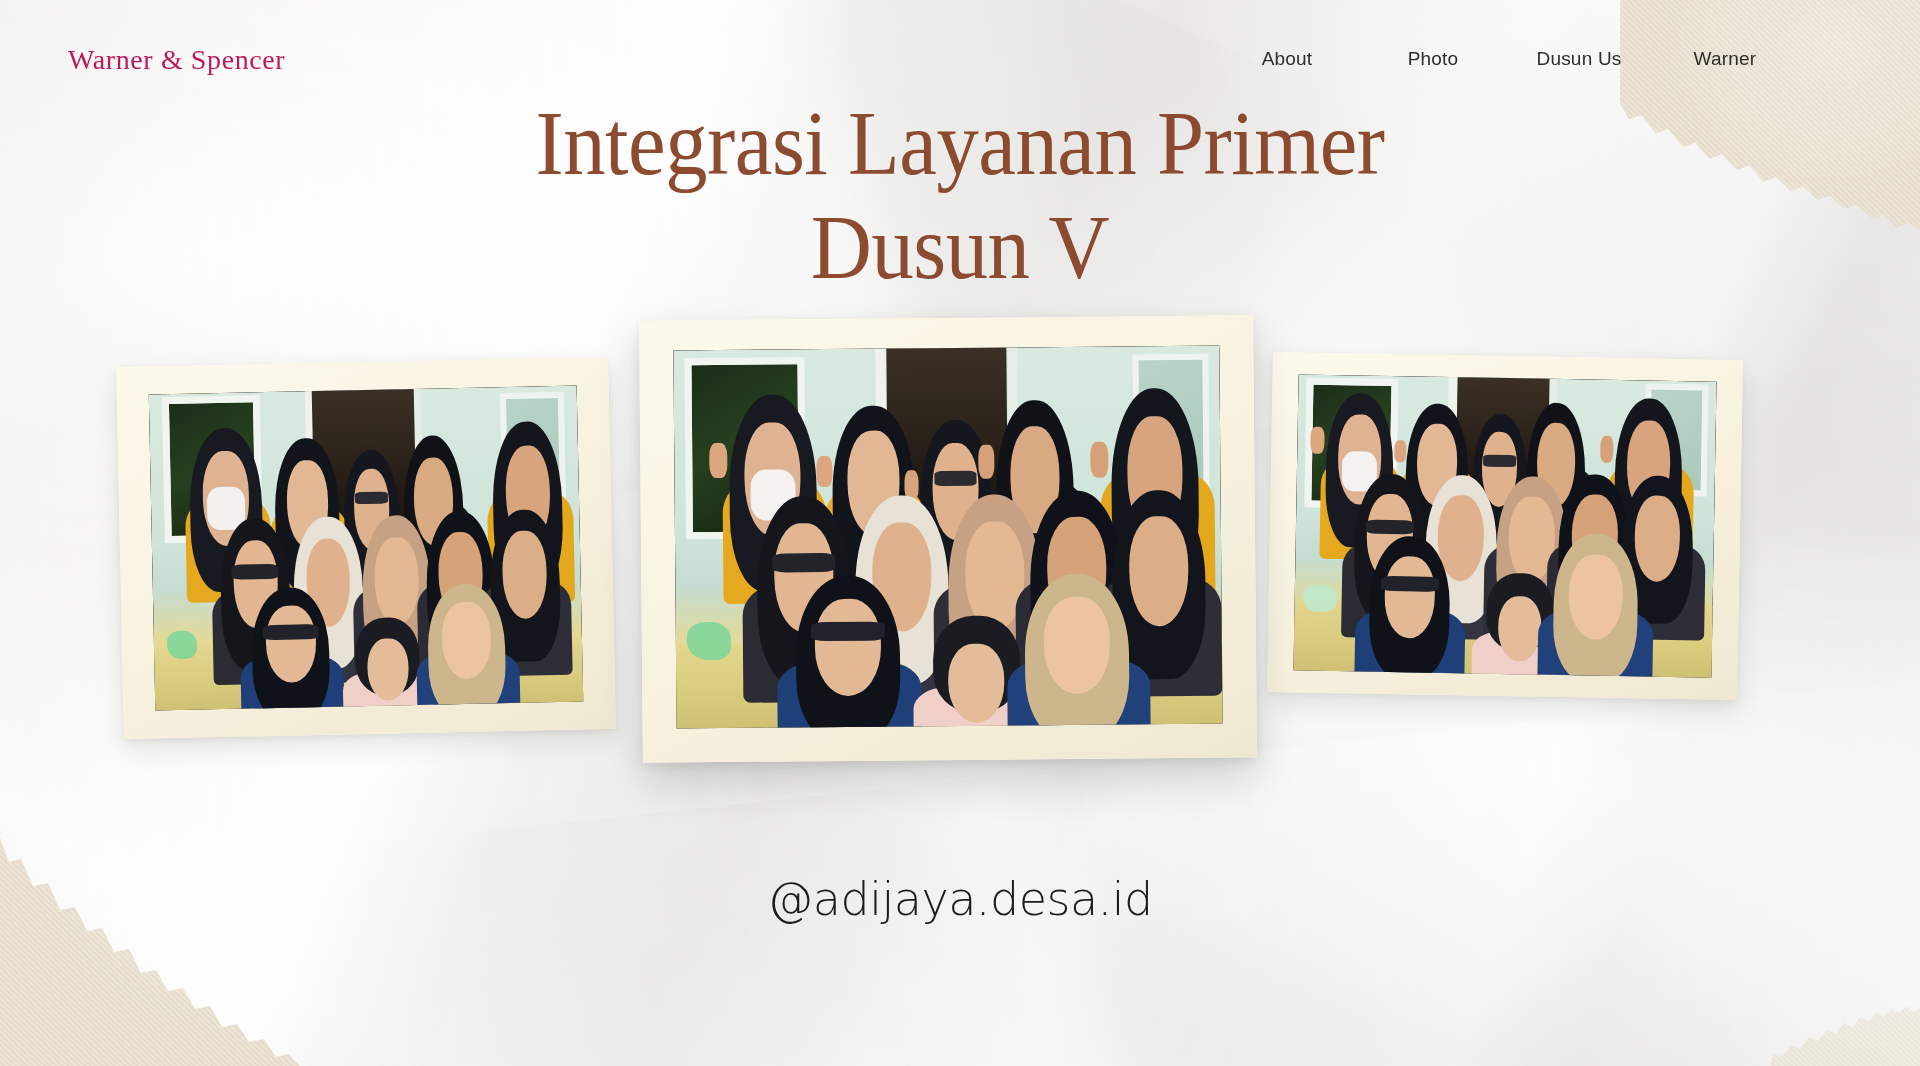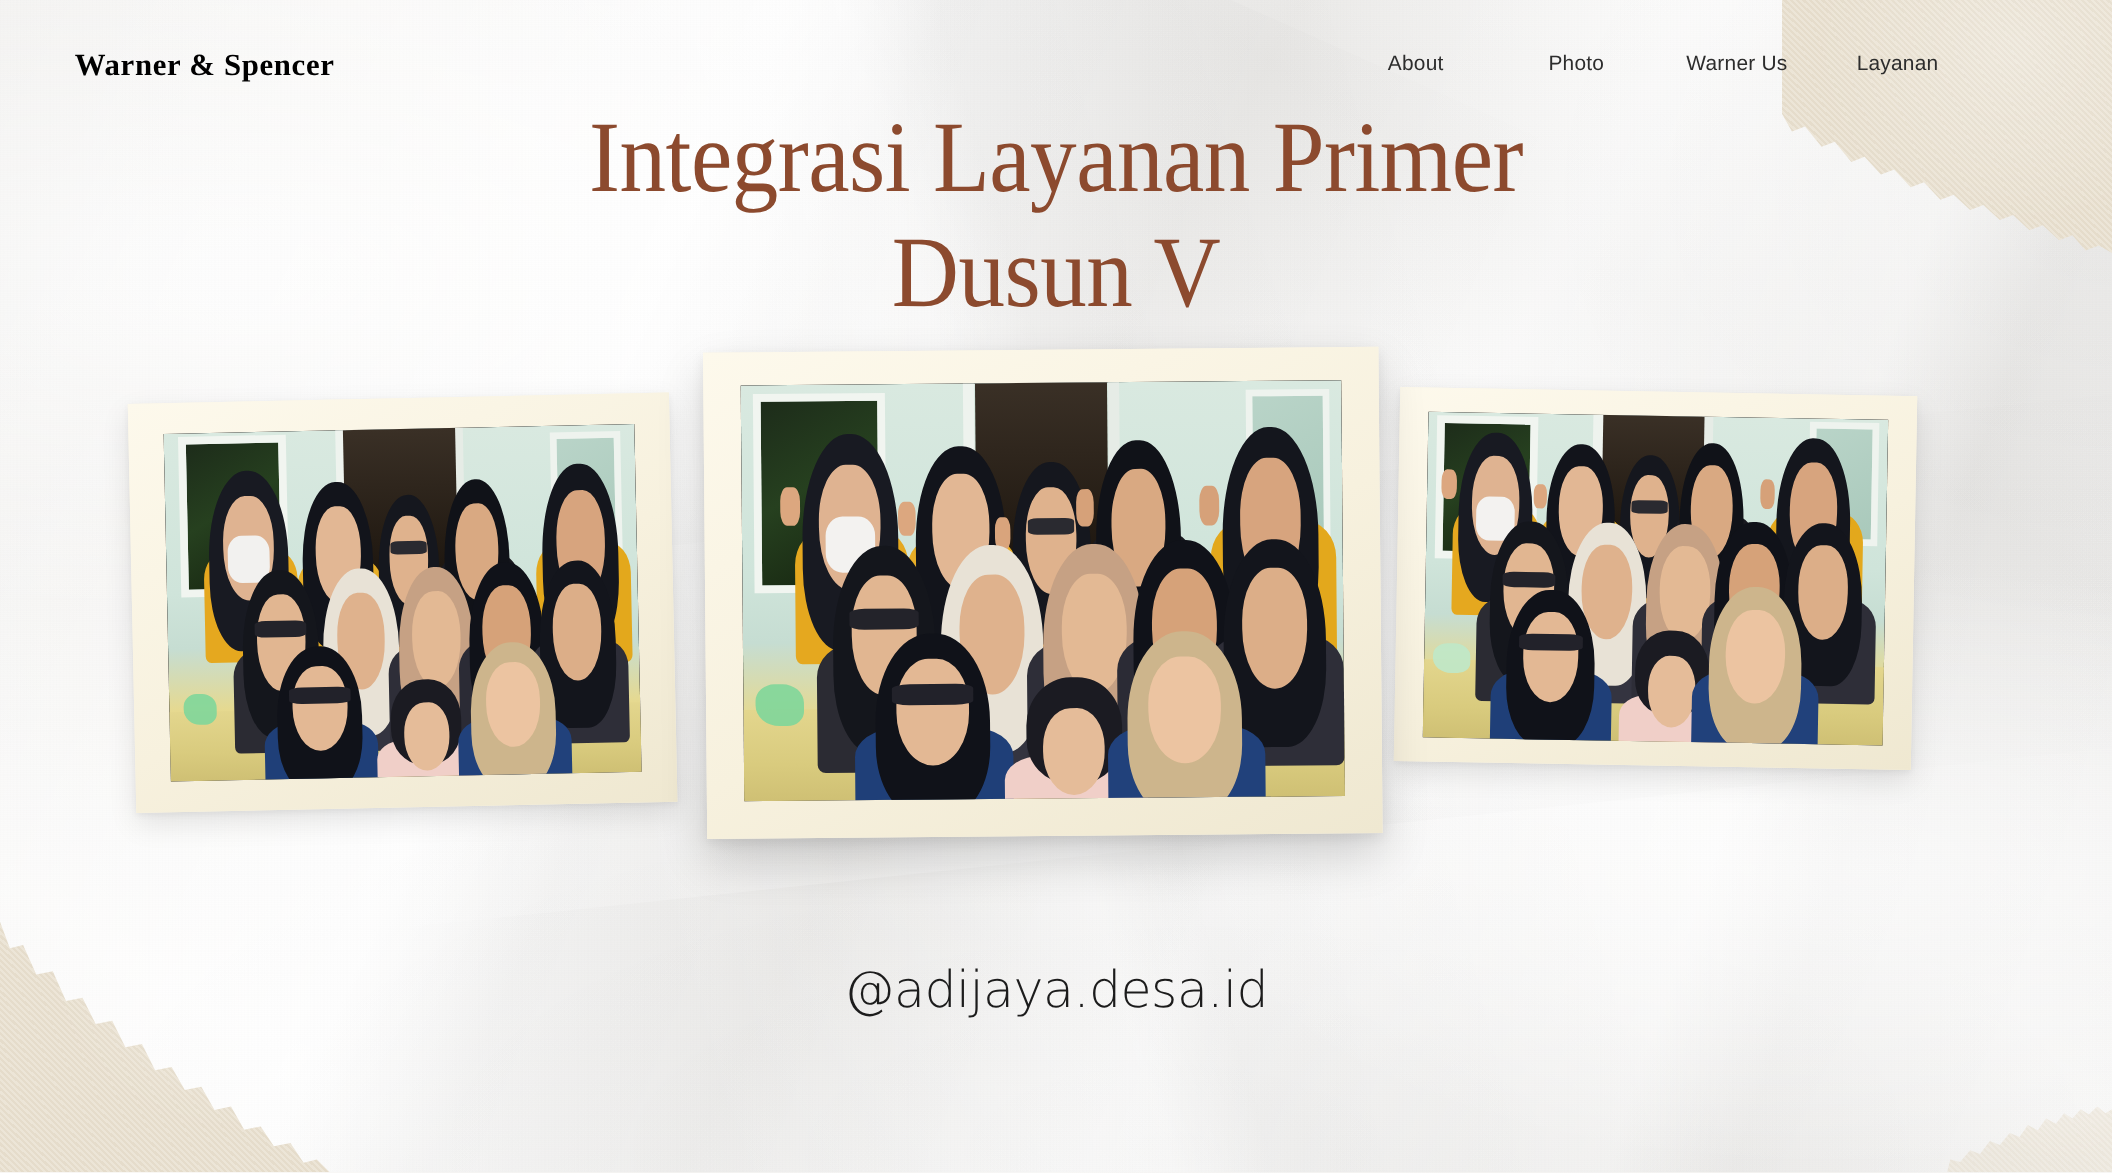--- a/index.html
+++ b/index.html
@@ -93,23 +93,22 @@
   #header{
     position:absolute; left:0; top:0; width:100%; height:110px;
     display:flex; align-items:center;
     z-index:20;
   }
   #brand{
     position:absolute; left:68px; top:44px;
     font-family:"Liberation Serif","DejaVu Serif",serif;
     font-size:28px;
     letter-spacing:.6px;
-    color:#000000;
+    color:#be185d;
     white-space:nowrap;
-    font-weight:bold;
   }
   #nav{
     position:absolute; right:122px; top:48px;
     display:flex; align-items:center;
     gap:0;
   }
   .nav-item{
     font-family:"Liberation Sans", sans-serif;
     font-size:19px;
     color:#2d2d2d;
@@ -264,22 +263,22 @@
   <div class="torn torn-br">
       <span class="fiber"></span>
     </div>
 </div>
 
 <div id="header">
   <div id="brand">Warner &amp; Spencer</div>
   <nav id="nav">
     <div class="nav-item">About</div>
     <div class="nav-item">Photo</div>
-    <div class="nav-item">Warner Us</div>
-    <div class="nav-item">Layanan</div>
+    <div class="nav-item">Dusun Us</div>
+    <div class="nav-item">Warner</div>
   </nav>
 </div>
 
 <div id="title-wrap">
   <div class="title-line l1">Integrasi Layanan Primer</div>
   <div class="title-line l2">Dusun V</div>
 </div>
 
 <div id="gallery">
 

